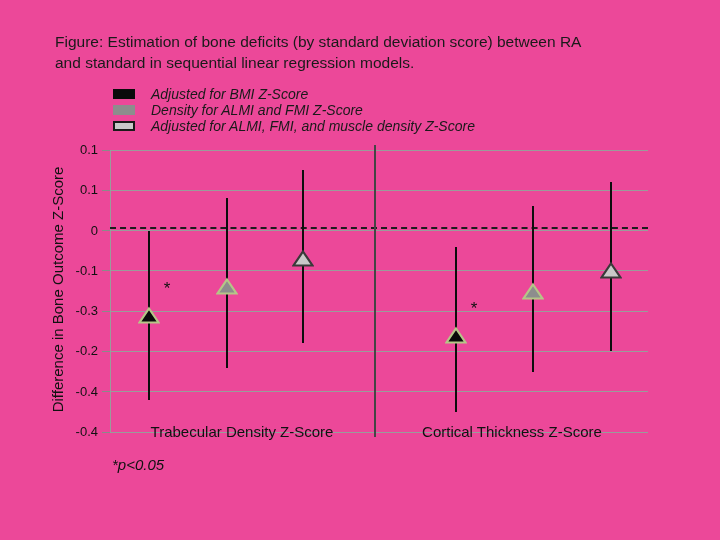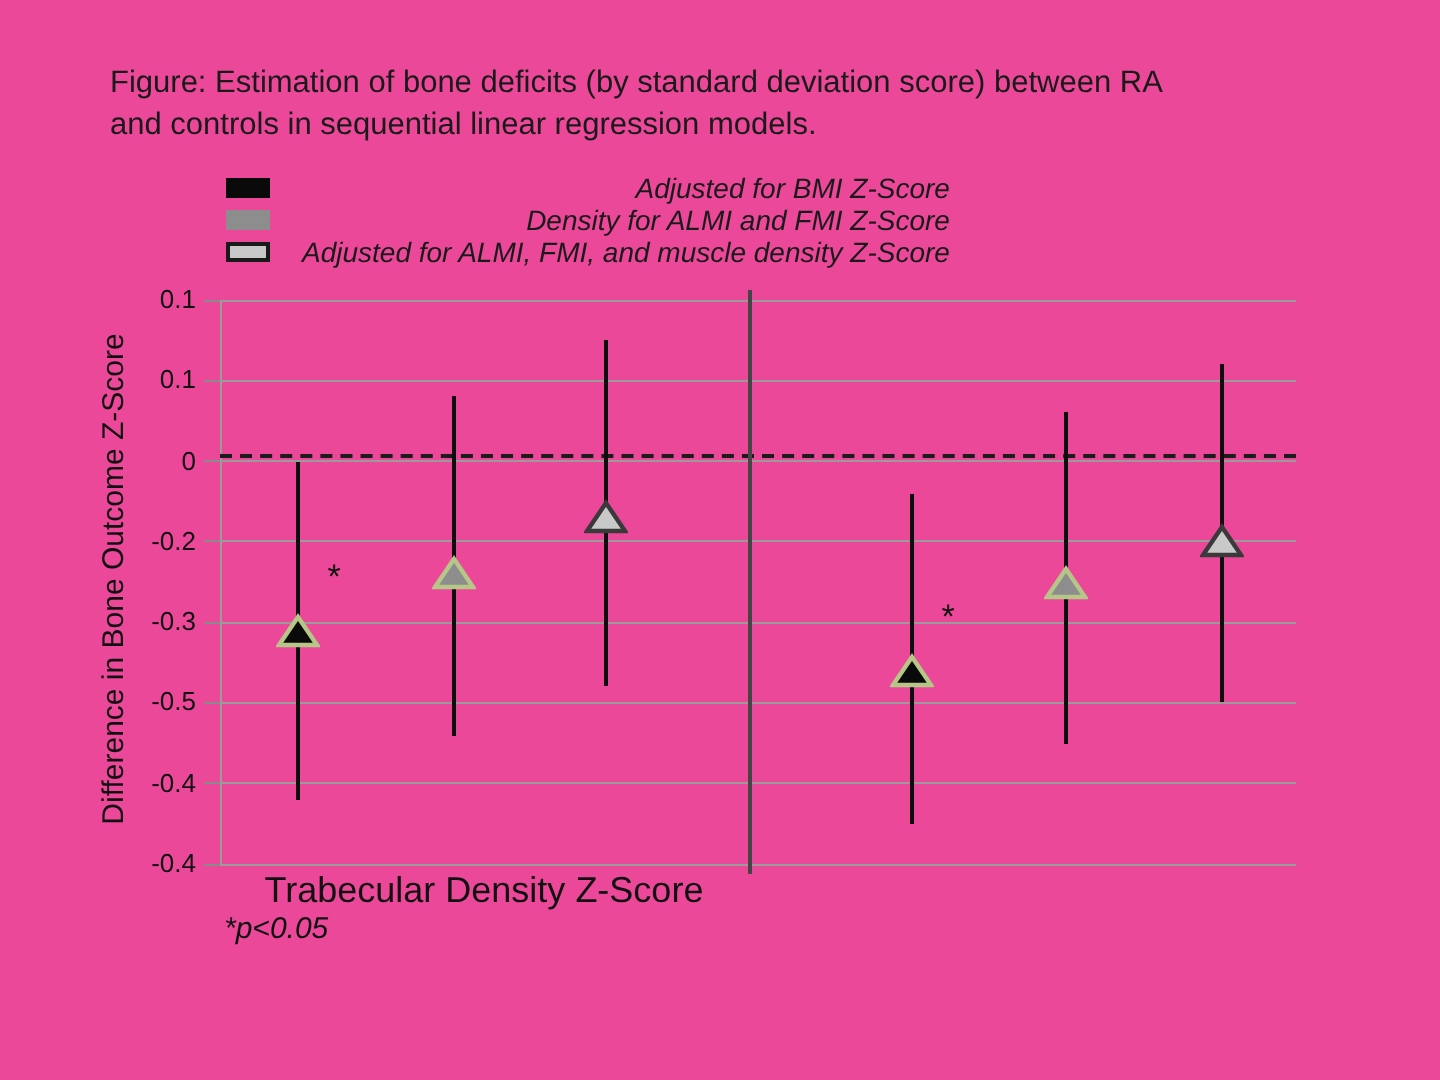--- a/index.html
+++ b/index.html
@@ -1,44 +1,44 @@
 <!DOCTYPE html>
 <html><head>
 <meta charset="utf-8">
 <style>
   html,body{margin:0;padding:0;background:#fff;}
   .page{position:relative;width:720px;height:540px;background:#ec4899;overflow:hidden;
         font-family:"Liberation Sans",sans-serif;color:#1f1f1f;}
   .title{position:absolute;left:55px;top:31px;width:645px;font-size:15.5px;line-height:1.38;color:#1a1a1a;}
   .legend{position:absolute;left:113px;top:86px;}
-  .legend-row{display:flex;align-items:center;height:16px;margin-bottom:0px;justify-content:space-between;}
+  .legend-row{display:flex;align-items:center;height:16px;margin-bottom:0px;}
   .legend-swatch{width:22px;height:10px;margin-right:16px;flex:0 0 auto;box-sizing:border-box;}
   .legend-label{font-size:14px;font-style:italic;white-space:nowrap;color:#1a1a1a;}
   .ylab{position:absolute;left:-93px;top:281px;width:300px;text-align:center;
         transform:rotate(-90deg);font-size:15px;color:#111;}
   .gridline{position:absolute;height:1px;background:#9b9b9b;}
   .vline{position:absolute;width:1px;background:#9b9b9b;}
   .panel-divider{position:absolute;width:2px;background:#454545;}
   .zeroline{position:absolute;height:0;border-top:2px dashed #1c1c1c;}
   .tickmark{position:absolute;width:8px;height:1px;background:#8a8a8a;}
   .ticklabel{position:absolute;width:46px;text-align:right;font-size:13px;color:#111;}
   .errorbar{position:absolute;width:1.6px;background:#0d0d0d;}
   .marker{position:absolute;}
   .sig{position:absolute;font-size:17px;color:#111;transform:translate(-50%,-50%);}
-  .xlab{position:absolute;top:435px;transform:translateX(-50%);font-size:18px;white-space:nowrap;color:#111;text-align:center;}
+  .xlab{position:absolute;top:423px;transform:translateX(-50%);font-size:15px;white-space:nowrap;color:#111;text-align:center;}
   .footnote{position:absolute;left:112px;top:456px;font-size:15px;font-style:italic;color:#111;}
 </style>
 </head>
 <body>
 
 <div class="page">
 
   <div class="title">
     <div>Figure: Estimation of bone deficits (by standard deviation score) between RA</div>
-    <div>and controls in sequential linear regression models.</div>
+    <div>and standard in sequential linear regression models.</div>
   </div>
 
   <div class="legend" id="legend">
       <div class="legend-row">
         <span class="legend-swatch" style="background: rgb(10, 10, 10);"></span>
         <span class="legend-label">Adjusted for BMI Z-Score</span>
       </div>
       <div class="legend-row">
         <span class="legend-swatch" style="background: rgb(141, 141, 141);"></span>
         <span class="legend-label">Density for ALMI and FMI Z-Score</span>
@@ -56,27 +56,27 @@
       <div class="tickmark" style="left: 102px; top: 149.5px;"></div>
       <div class="ticklabel" style="left: 52px; top: 142px;">0.1</div>
       <div class="gridline" style="left: 110px; top: 189.786px; width: 538px;"></div>
       <div class="tickmark" style="left: 102px; top: 189.786px;"></div>
       <div class="ticklabel" style="left: 52px; top: 182.286px;">0.1</div>
       <div class="gridline" style="left: 110px; top: 230.071px; width: 538px;"></div>
       <div class="tickmark" style="left: 102px; top: 230.071px;"></div>
       <div class="ticklabel" style="left: 52px; top: 222.571px;">0</div>
       <div class="gridline" style="left: 110px; top: 270.357px; width: 538px;"></div>
       <div class="tickmark" style="left: 102px; top: 270.357px;"></div>
-      <div class="ticklabel" style="left: 52px; top: 262.857px;">-0.2</div>
+      <div class="ticklabel" style="left: 52px; top: 262.857px;">-0.1</div>
       <div class="gridline" style="left: 110px; top: 310.643px; width: 538px;"></div>
       <div class="tickmark" style="left: 102px; top: 310.643px;"></div>
       <div class="ticklabel" style="left: 52px; top: 303.143px;">-0.3</div>
       <div class="gridline" style="left: 110px; top: 350.929px; width: 538px;"></div>
       <div class="tickmark" style="left: 102px; top: 350.929px;"></div>
-      <div class="ticklabel" style="left: 52px; top: 343.429px;">-0.5</div>
+      <div class="ticklabel" style="left: 52px; top: 343.429px;">-0.2</div>
       <div class="gridline" style="left: 110px; top: 391.214px; width: 538px;"></div>
       <div class="tickmark" style="left: 102px; top: 391.214px;"></div>
       <div class="ticklabel" style="left: 52px; top: 383.714px;">-0.4</div>
       <div class="gridline" style="left: 110px; top: 431.5px; width: 538px;"></div>
       <div class="tickmark" style="left: 102px; top: 431.5px;"></div>
       <div class="ticklabel" style="left: 52px; top: 424px;">-0.4</div>
       <div class="vline" style="left: 110px; top: 150px; height: 283px;"></div>
       <div class="zeroline" style="left: 110px; top: 227.071px; width: 538px;"></div>
       <div class="panel-divider" style="left: 374px; top: 145px; height: 292px;"></div>
       <div class="errorbar" style="left: 148.2px; top: 230.571px; height: 169.2px;"></div>
@@ -101,16 +101,17 @@
       <svg width="22" height="19" class="marker" style="left: 292px; top: 249.271px;">
         <polygon points="11,2.5 20.5,16.5 1.5,16.5" fill="#c9c9c9" stroke="#3a3a3a" stroke-width="2.2"></polygon>
       </svg>
       <div class="errorbar" style="left: 610.2px; top: 182.229px; height: 169.2px;"></div>
       <svg width="22" height="19" class="marker" style="left: 600px; top: 261.357px;">
         <polygon points="11,2.5 20.5,16.5 1.5,16.5" fill="#c9c9c9" stroke="#3a3a3a" stroke-width="2.2"></polygon>
       </svg>
     </div>
 
   <div class="xlab" style="left:242px">Trabecular Density Z-Score</div>
+  <div class="xlab" style="left:512px">Cortical Thickness Z-Score</div>
 
   <div class="footnote">*p&lt;0.05</div>
 
 </div>
 
 </body></html>

